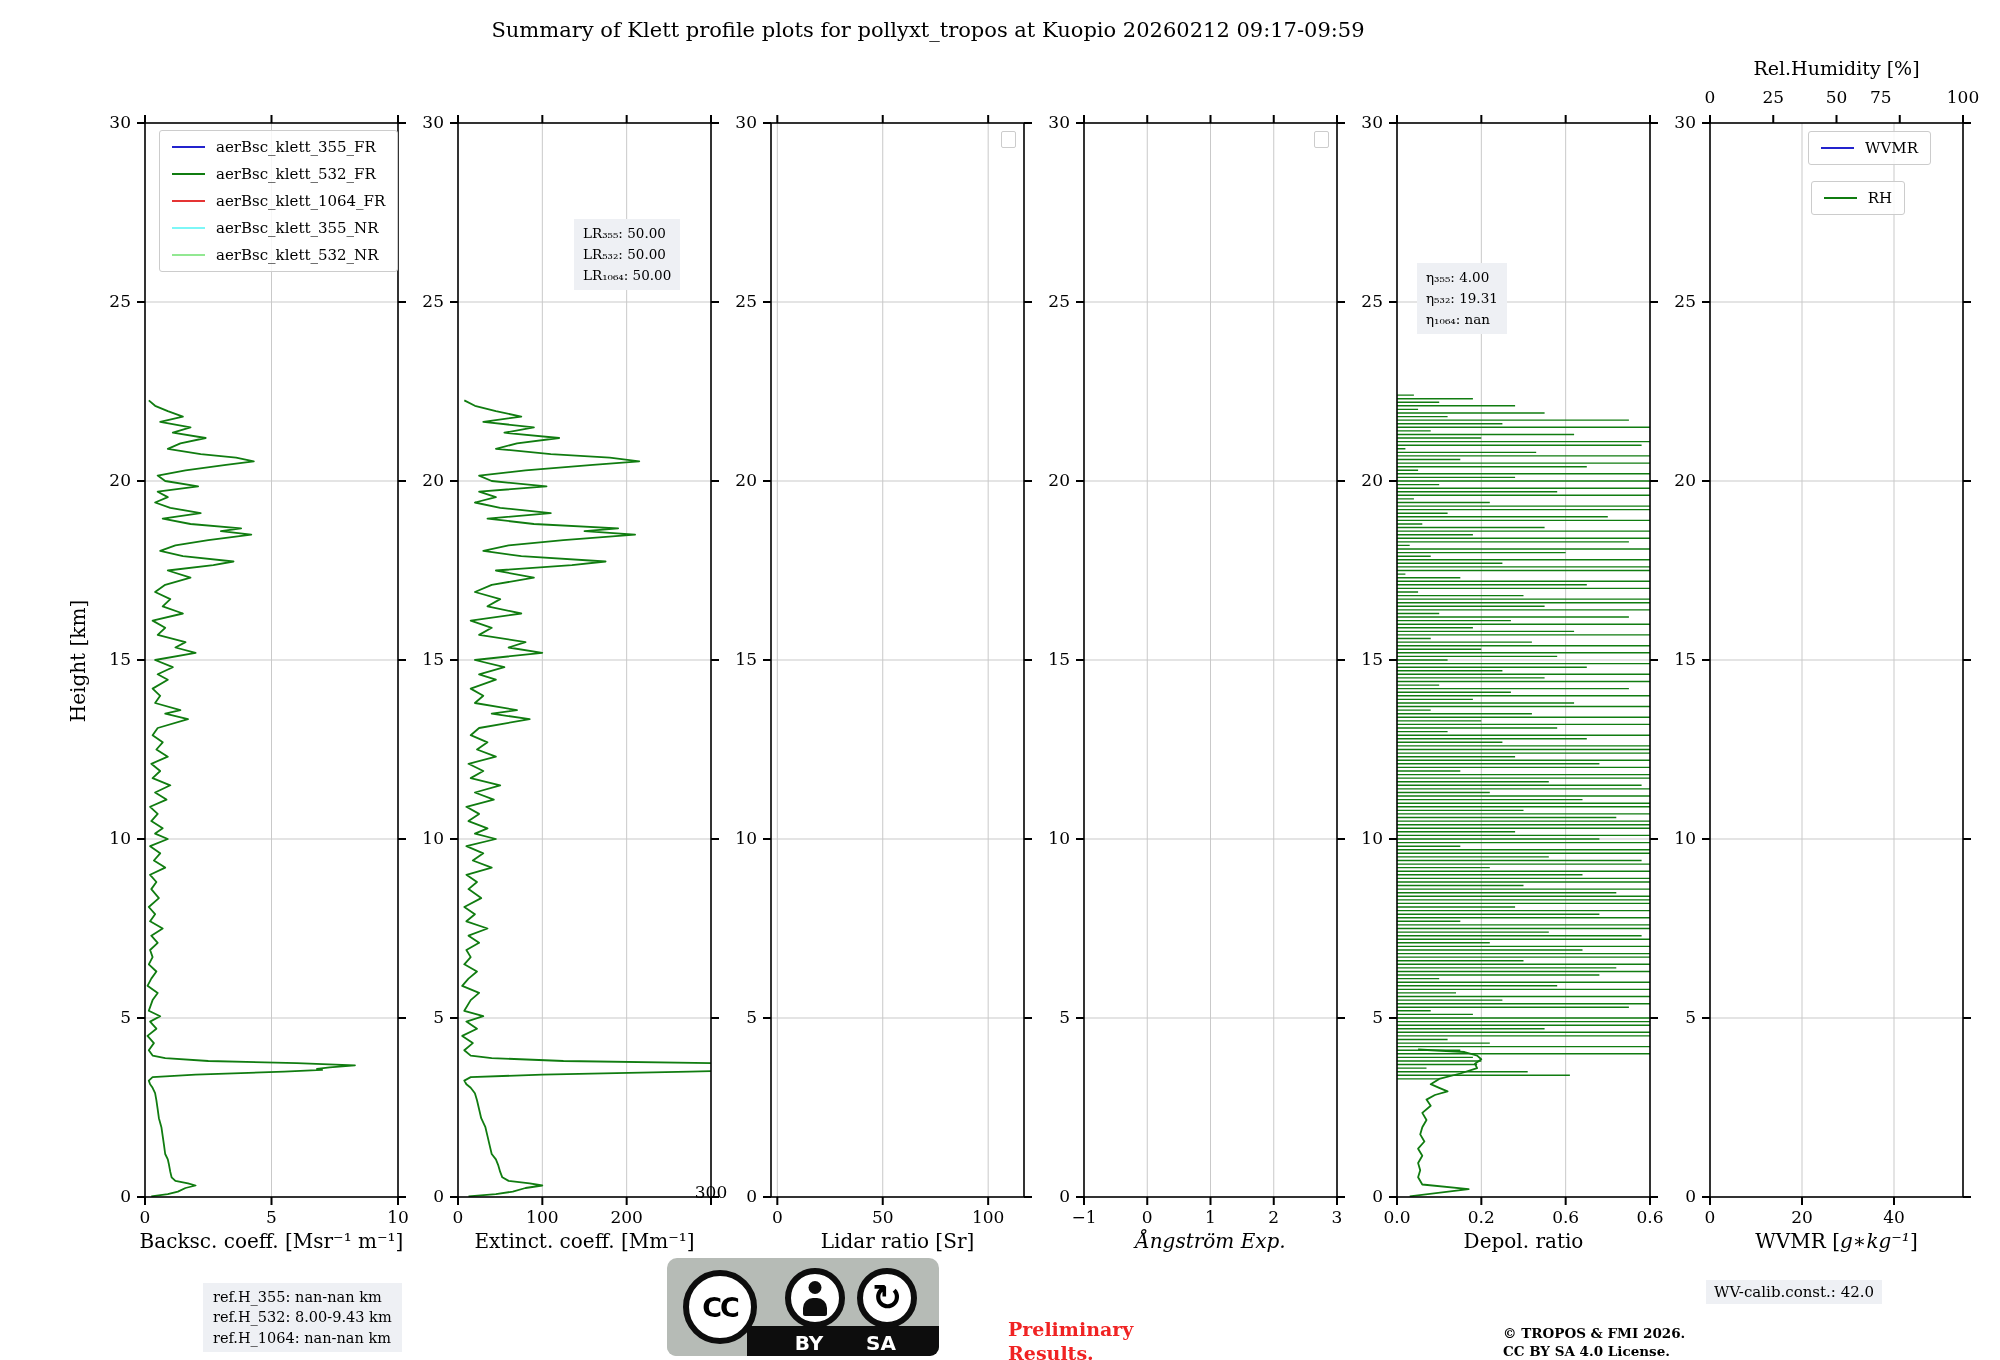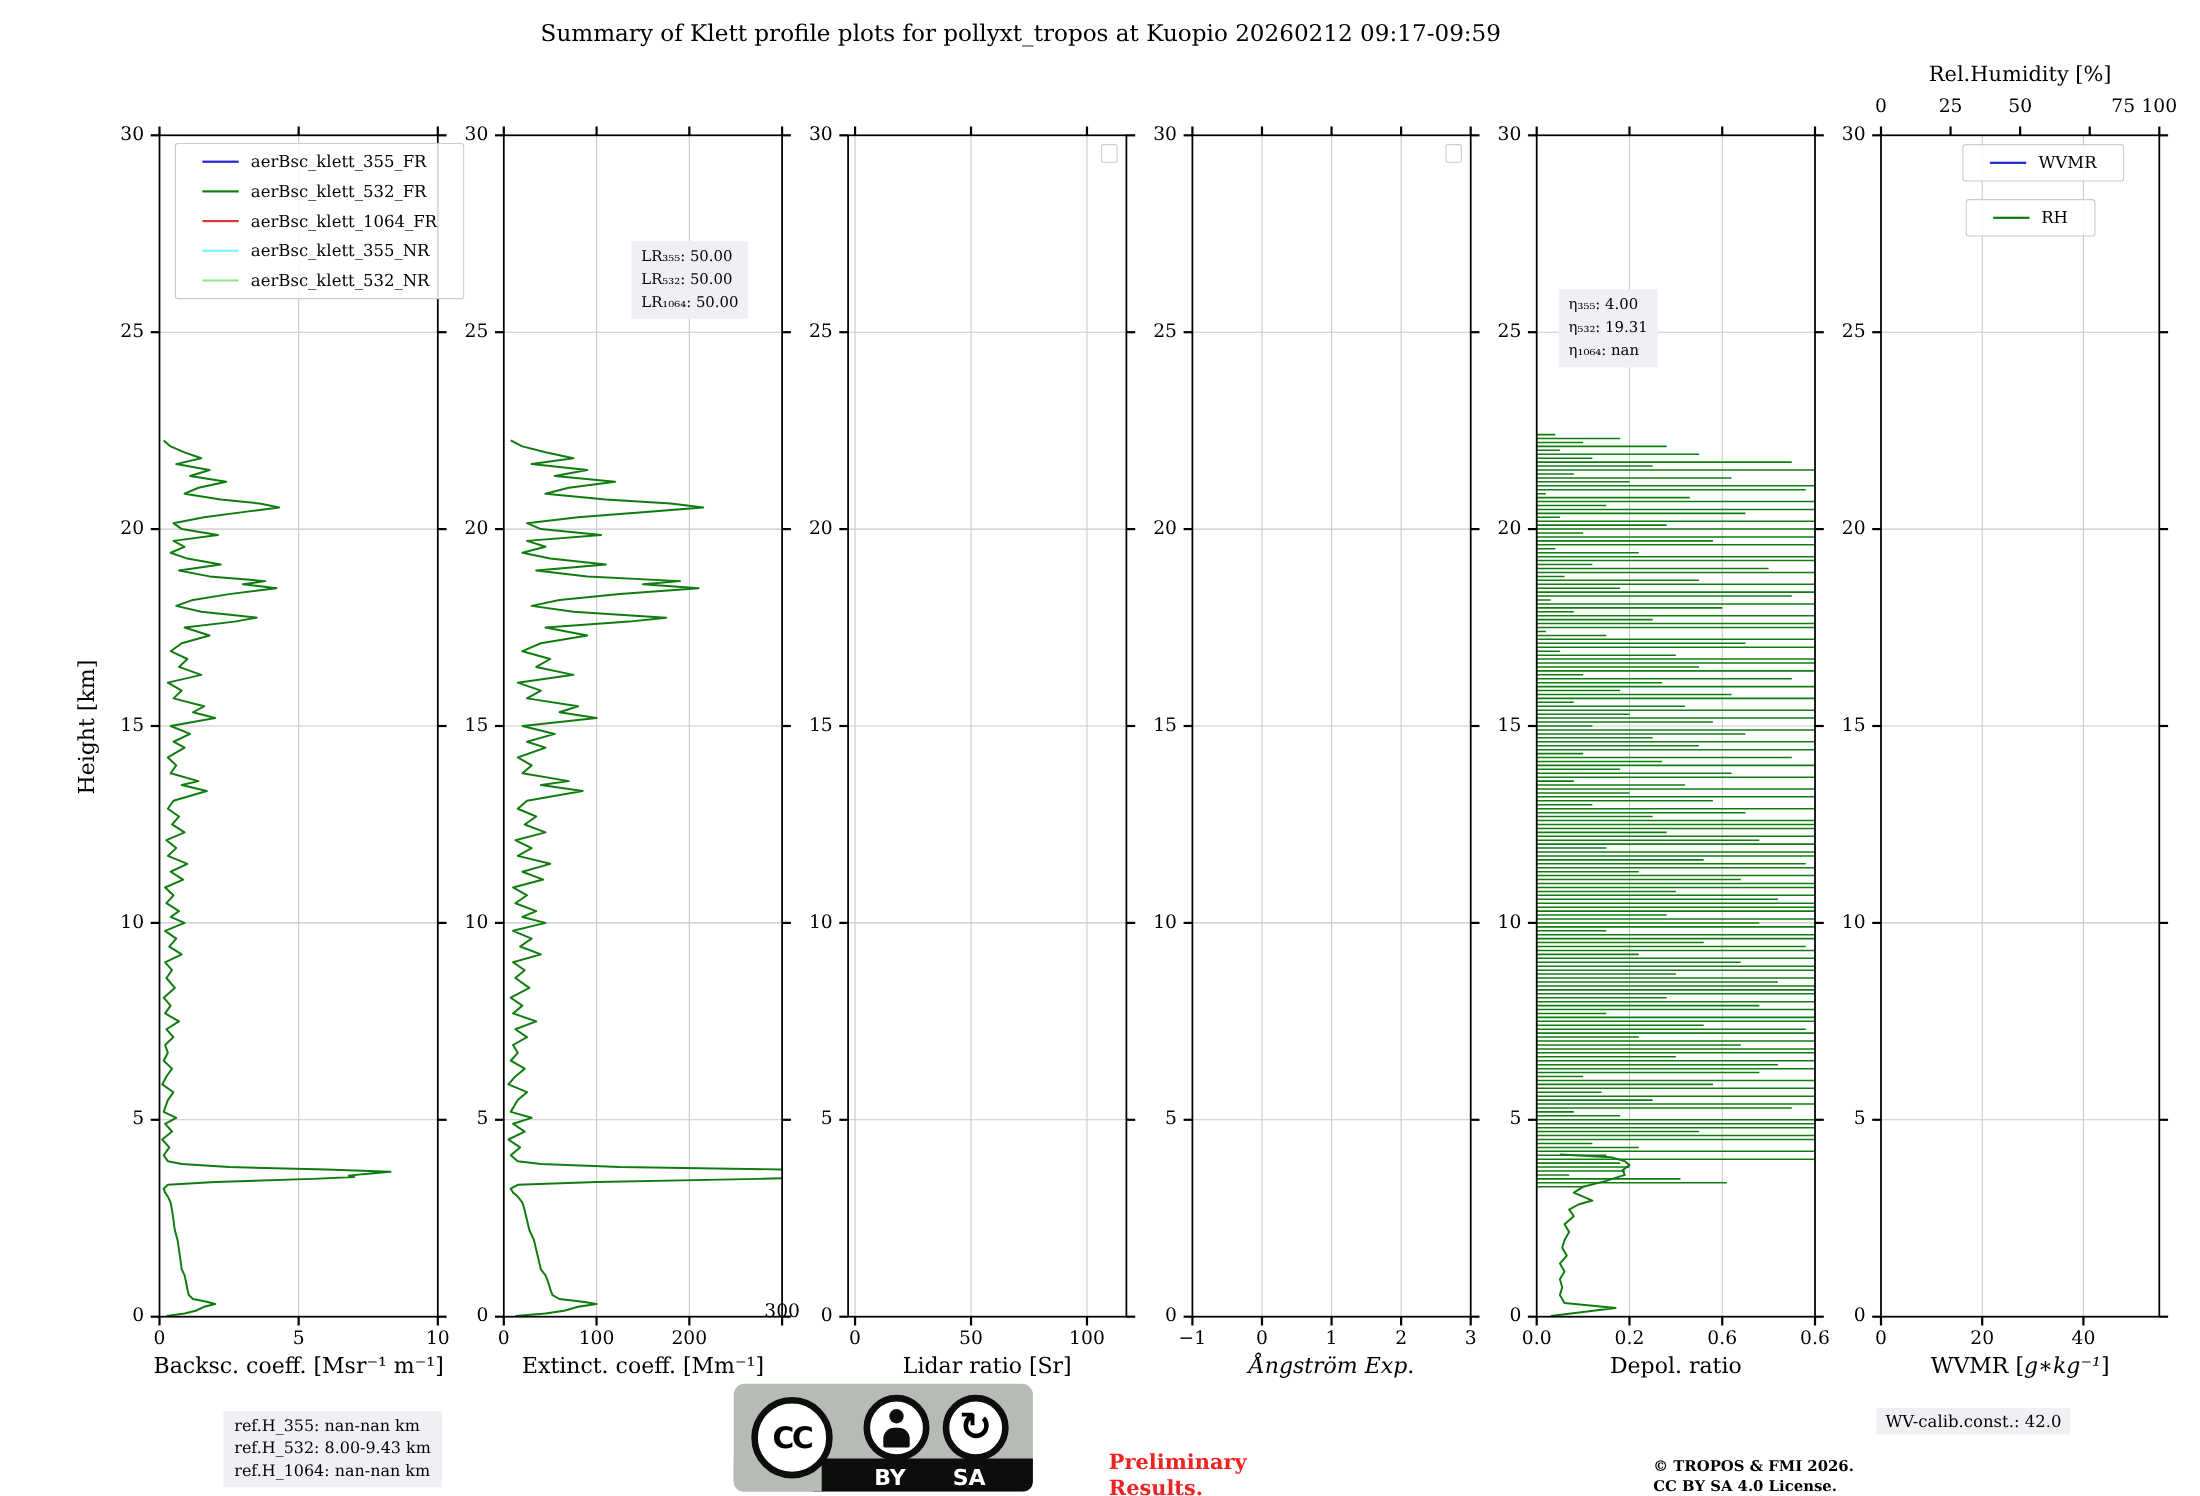--- a/index.html
+++ b/index.html
@@ -5,21 +5,21 @@
   html,body{margin:0;padding:0;background:#fff;}
   body{width:2000px;height:1360px;position:relative;font-family:"DejaVu Serif",serif;color:#000;overflow:hidden;}
   .title{position:absolute;top:18px;left:0;width:1856px;text-align:center;font-size:21px;}
   .ylabel{position:absolute;left:-6px;top:648px;width:170px;height:26px;text-align:center;font-size:20px;transform:rotate(-90deg);}
   .panel{position:absolute;top:123px;width:253px;height:1074px;}
   svg.plot{position:absolute;left:0;top:0;overflow:visible;}
   .tick-label{position:absolute;font-size:17px;white-space:nowrap;}
   .xlabel{position:absolute;top:1106px;left:-30px;width:313px;text-align:center;font-size:20px;white-space:nowrap;}
   .italic{font-style:italic;}
   .toplabel{position:absolute;top:-66px;left:0;width:253px;text-align:center;font-size:19px;white-space:nowrap;}
-  .legend{position:absolute;background:rgba(255,255,255,.85);border:1px solid #ccc;border-radius:3px;padding:7px 24px;display:flex;flex-direction:column;gap:9px;z-index:3;text-align:center;}
+  .legend{position:absolute;background:rgba(255,255,255,.85);border:1px solid #ccc;border-radius:3px;padding:7px 12px;display:flex;flex-direction:column;gap:9px;z-index:3;text-align:center;}
   .lrow{display:flex;align-items:center;gap:11px;white-space:nowrap;}
   .lline{display:inline-block;width:33px;height:0;border-top:2.5px solid #000;}
   .ltext{font-size:15px;}
   .mini-legend{position:absolute;right:8px;top:8px;width:13px;height:15px;background:rgba(255,255,255,.9);border:1px solid #ccc;border-radius:2px;z-index:3;}
   .annot{position:absolute;background:#eef0f4;padding:4px 9px;font-size:13.5px;line-height:1.55;z-index:3;white-space:nowrap;}
   .refbox{position:absolute;left:203px;top:1283px;background:#eef0f4;padding:4px 10px;font-size:14.5px;line-height:1.4;white-space:nowrap;}
   .wvcal{position:absolute;left:1706px;top:1280px;background:#eef0f4;padding:3px 8px;font-size:15px;white-space:nowrap;}
   .prelim{position:absolute;left:1008px;top:1318px;font-size:19px;font-weight:bold;line-height:1.25;}
   .license{position:absolute;left:1503px;top:1324px;font-size:13.5px;font-weight:bold;line-height:1.35;}
   
@@ -384,21 +384,21 @@
       <line x1="184" x2="184" y1="1074" y2="1082" stroke="#000" stroke-width="2"></line>
       <line x1="0" x2="0" y1="0" y2="-8" stroke="#000" stroke-width="2"></line>
       <line x1="63.25" x2="63.25" y1="0" y2="-8" stroke="#000" stroke-width="2"></line>
       <line x1="126.5" x2="126.5" y1="0" y2="-8" stroke="#000" stroke-width="2"></line>
       <line x1="189.75" x2="189.75" y1="0" y2="-8" stroke="#000" stroke-width="2"></line>
       <line x1="253" x2="253" y1="0" y2="-8" stroke="#000" stroke-width="2"></line>
     </svg>
     <span class="tick-label" style="top: -36px; left: -26px; width: 52px; text-align: center;">0</span>
     <span class="tick-label" style="top: -36px; left: 37.25px; width: 52px; text-align: center;">25</span>
     <span class="tick-label" style="top: -36px; left: 100.5px; width: 52px; text-align: center;">50</span>
-    <span class="tick-label" style="top: -36px; left: 179px; width: 52px; text-align: right;">75</span>
+    <span class="tick-label" style="top: -36px; left: 160px; width: 52px; text-align: left;">75</span>
     <span class="tick-label" style="top: -36px; left: 227px; width: 52px; text-align: center;">100</span>
     <span class="tick-label" style="top: 1074px; left: -62px; width: 48px; text-align: right; transform: translateY(-54%);">0</span>
     <span class="tick-label" style="top: 895px; left: -62px; width: 48px; text-align: right; transform: translateY(-54%);">5</span>
     <span class="tick-label" style="top: 716px; left: -62px; width: 48px; text-align: right; transform: translateY(-54%);">10</span>
     <span class="tick-label" style="top: 537px; left: -62px; width: 48px; text-align: right; transform: translateY(-54%);">15</span>
     <span class="tick-label" style="top: 358px; left: -62px; width: 48px; text-align: right; transform: translateY(-54%);">20</span>
     <span class="tick-label" style="top: 179px; left: -62px; width: 48px; text-align: right; transform: translateY(-54%);">25</span>
     <span class="tick-label" style="top: 0px; left: -62px; width: 48px; text-align: right; transform: translateY(-54%);">30</span>
     <span class="tick-label" style="top: 1084px; left: -26px; width: 52px; text-align: center;">0</span>
     <span class="tick-label" style="top: 1084px; left: 66px; width: 52px; text-align: center;">20</span>

